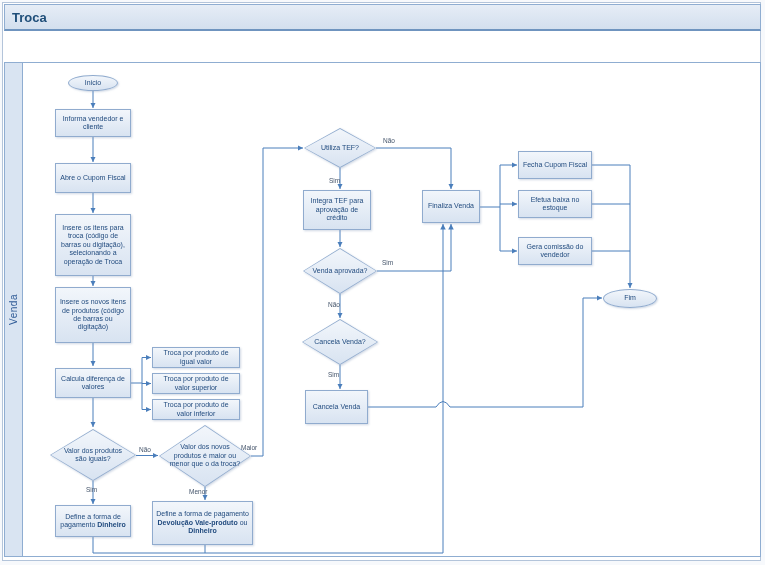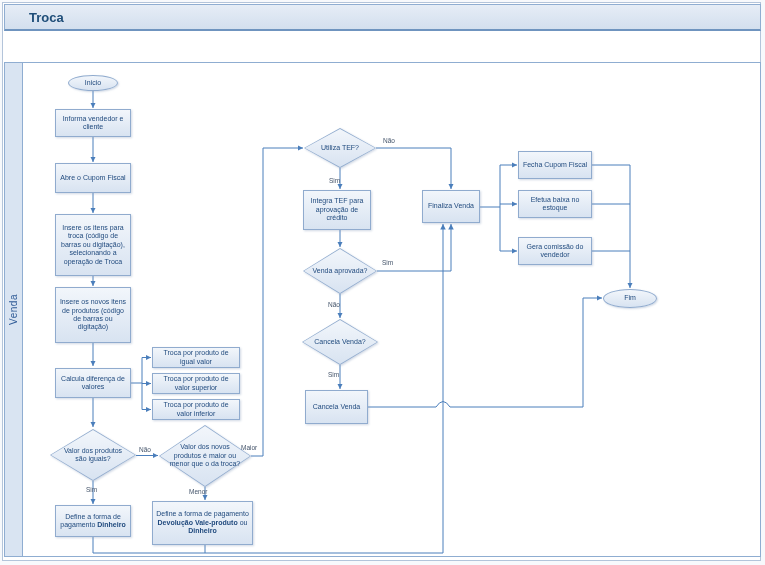--- a/index.html
+++ b/index.html
@@ -1,19 +1,19 @@
 <!DOCTYPE html>
 <html><head>
 <meta charset="utf-8">
 <style>
   html,body{margin:0;padding:0;background:#eef2f7;}
   .outer{position:relative;width:765px;height:565px;background:#f7f9fc;font-family:"Liberation Sans",sans-serif;overflow:hidden;}
   .frame{position:absolute;left:2px;top:2px;width:759px;height:559px;background:#ffffff;border:1px solid #b3c4da;box-sizing:border-box;}
   .titlebar{position:absolute;left:4px;top:4px;width:757px;height:27px;background:linear-gradient(180deg,#e6edf6,#d3dfee);border:1px solid #8fadd1;border-bottom:2px solid #6f94bf;box-sizing:border-box;display:flex;align-items:center;padding-left:7px;z-index:2;}
-  .title{font-size:13px;font-weight:bold;color:#1f4e79;margin-left:17px;}
+  .title{font-size:13px;font-weight:bold;color:#1f4e79;}
   .lane{position:absolute;left:4px;top:62px;width:757px;height:495px;border:1px solid #8fadd1;box-sizing:border-box;background:#ffffff;z-index:0;}
   .lane-header{position:absolute;left:0;top:0;width:18px;height:100%;background:#d9e4f2;border-right:1px solid #8fadd1;box-sizing:border-box;display:flex;align-items:center;justify-content:center;}
   .lane-label{writing-mode:vertical-rl;transform:rotate(180deg);font-size:10px;color:#2e5a96;letter-spacing:.5px;}
   svg.connectors{position:absolute;left:0;top:0;width:765px;height:565px;z-index:1;pointer-events:none;}
   .node{position:absolute;box-sizing:border-box;display:flex;align-items:center;justify-content:center;text-align:center;font-size:7px;line-height:1.2;color:#1f497d;z-index:2;}
   .rect{background:linear-gradient(180deg,#f2f6fb,#d8e3f1);border:1px solid #90abce;box-shadow:1px 1px 2px rgba(140,160,190,.4);padding:2px 3px;}
   .ellipse{background:linear-gradient(180deg,#f2f6fb,#d8e3f1);border:1px solid #90abce;border-radius:50%;box-shadow:1px 1px 2px rgba(140,160,190,.4);}
   .diamond{filter:drop-shadow(1px 1px 1px rgba(140,160,190,.45));}
   .diamond .db{position:absolute;inset:0;background:#90abce;clip-path:polygon(50% 0,100% 50%,50% 100%,0 50%);}
   .diamond .df{position:absolute;inset:1px;background:linear-gradient(180deg,#f2f6fb,#d8e3f1);clip-path:polygon(50% 0,100% 50%,50% 100%,0 50%);}

